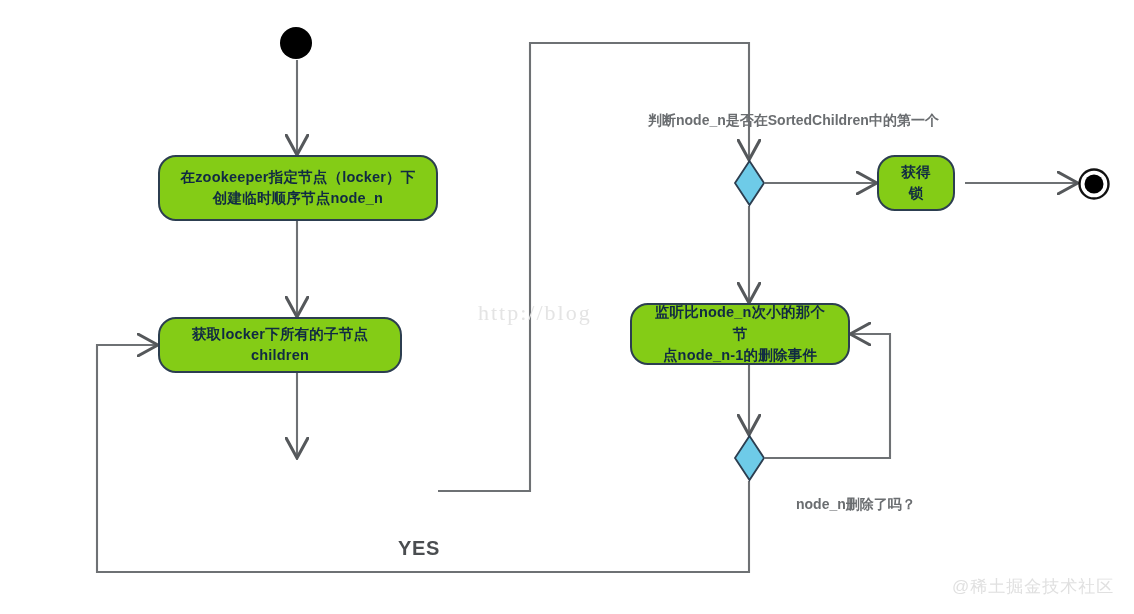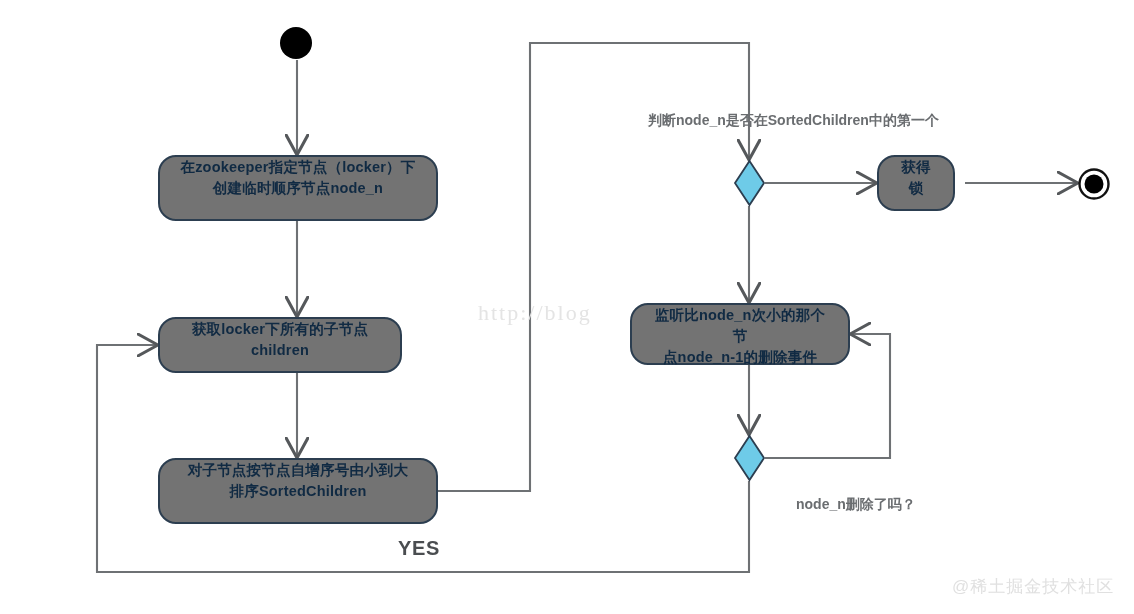--- a/index.html
+++ b/index.html
@@ -21,24 +21,24 @@
     position: absolute;
     left: 0;
     top: 0;
     width: 1134px;
     height: 614px;
   }
   .node {
     position: absolute;
     box-sizing: border-box;
     display: flex;
-    align-items: flex-start;
+    align-items: center;
     justify-content: center;
     text-align: center;
-    background: #737373;
+    background: #84cc16;
     border: 2px solid #2c3e50;
     border-radius: 18px;
     color: #102a43;
     font-weight: bold;
     line-height: 1.45;
     letter-spacing: 0.2px;
     z-index: 3;
   }
   .node span {
     display: block;
@@ -133,26 +133,20 @@
       <span>创建临时顺序节点node_n</span>
     </span>
   </div>
 
   <div class="node big" style="left:158px; top:317px; width:244px; height:56px;">
     <span>
       <span>获取locker下所有的子节点children</span>
     </span>
   </div>
 
-  <div class="node big" style="left:158px; top:458px; width:280px; height:66px;">
-    <span>
-      <span>对子节点按节点自增序号由小到大</span>
-      <span>排序SortedChildren</span>
-    </span>
-  </div>
 
   <div class="node small" style="left:877px; top:155px; width:78px; height:56px;">
     <span>
       <span>获得锁</span>
     </span>
   </div>
 
   <div class="node big" style="left:630px; top:303px; width:220px; height:62px;">
     <span>
       <span>监听比node_n次小的那个节</span>

